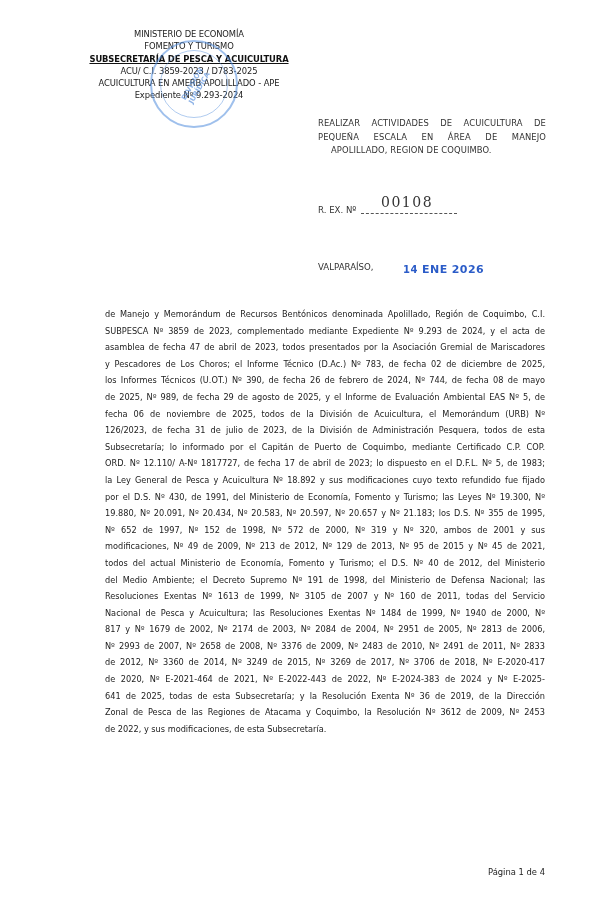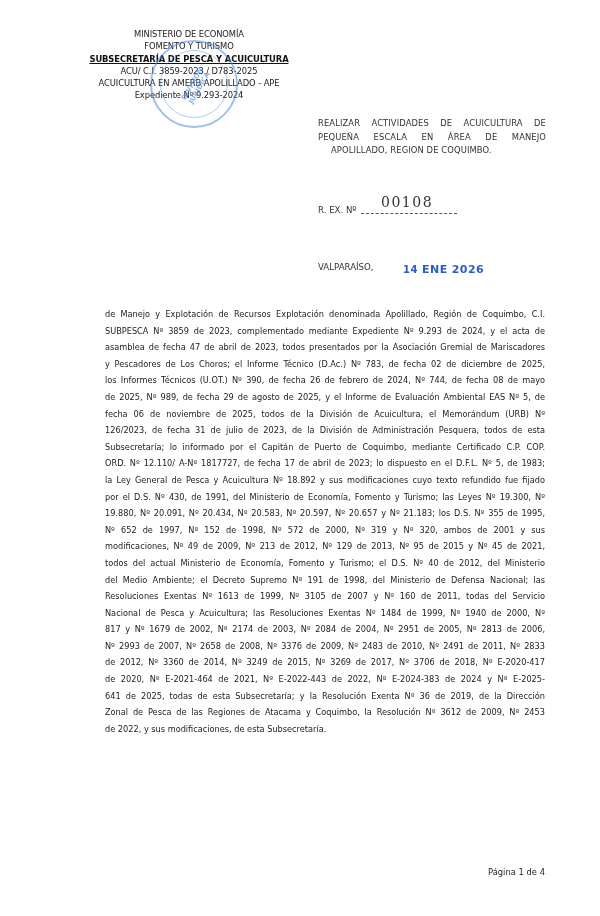--- a/index.html
+++ b/index.html
@@ -62,21 +62,21 @@
   <div class="rex-num">00108</div>
 
   <div class="place">VALPARAÍSO,</div>
   <div class="date-stamp">
     <span>14</span>
     <span class="small">ENE</span>
     <span class="small">2026</span>
   </div>
 
   <div class="body">
-    <span class="line">de Manejo y Explotación de Recursos Explotación denominada Apolillado, Región de Coquimbo, C.I.</span>
+    <span class="line">de Manejo y Memorándum de Recursos Bentónicos denominada Apolillado, Región de Coquimbo, C.I.</span>
     <span class="line">SUBPESCA Nº 3859 de 2023, complementado mediante Expediente Nº 9.293 de 2024, y el acta de</span>
     <span class="line">asamblea de fecha 47 de abril de 2023, todos presentados por la Asociación Gremial de Mariscadores</span>
     <span class="line">y Pescadores de Los Choros; el Informe Técnico (D.Ac.) Nº 783, de fecha 02 de diciembre de 2025,</span>
     <span class="line">los Informes Técnicos (U.OT.) Nº 390, de fecha 26 de febrero de 2024, Nº 744, de fecha 08 de mayo</span>
     <span class="line">de 2025, Nº 989, de fecha 29 de agosto de 2025, y el Informe de Evaluación Ambiental EAS Nº 5, de</span>
     <span class="line">fecha 06 de noviembre de 2025, todos de la División de Acuicultura, el Memorándum (URB) Nº</span>
     <span class="line">126/2023, de fecha 31 de julio de 2023, de la División de Administración Pesquera, todos de esta</span>
     <span class="line">Subsecretaría; lo informado por el Capitán de Puerto de Coquimbo, mediante Certificado C.P. COP.</span>
     <span class="line">ORD. Nº 12.110/ A-Nº 1817727, de fecha 17 de abril de 2023; lo dispuesto en el D.F.L. Nº 5, de 1983;</span>
     <span class="line">la Ley General de Pesca y Acuicultura Nº 18.892 y sus modificaciones cuyo texto refundido fue fijado</span>

